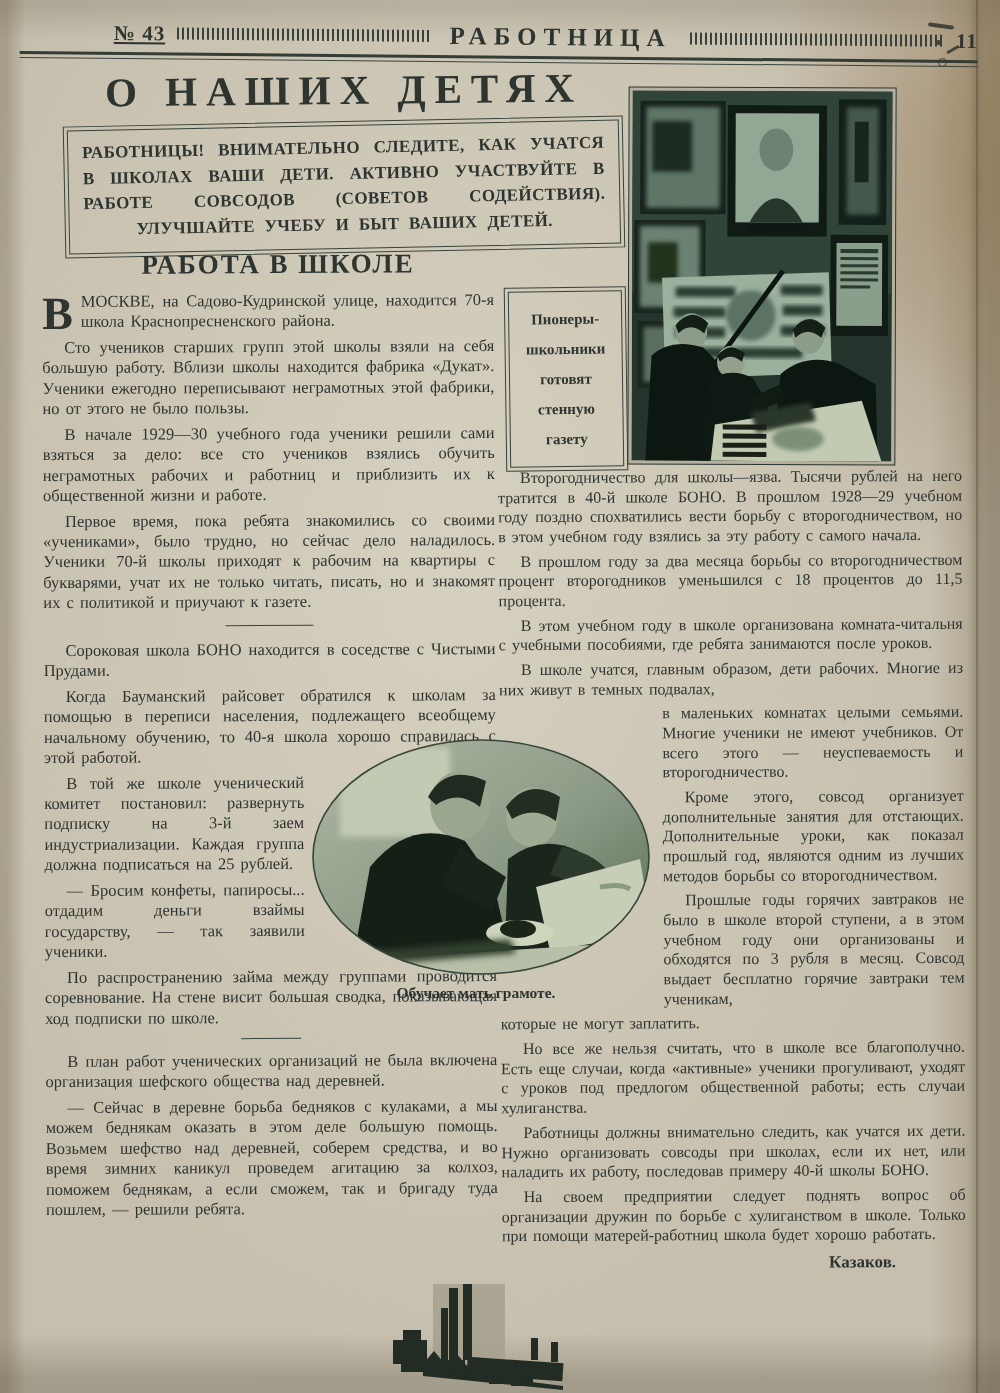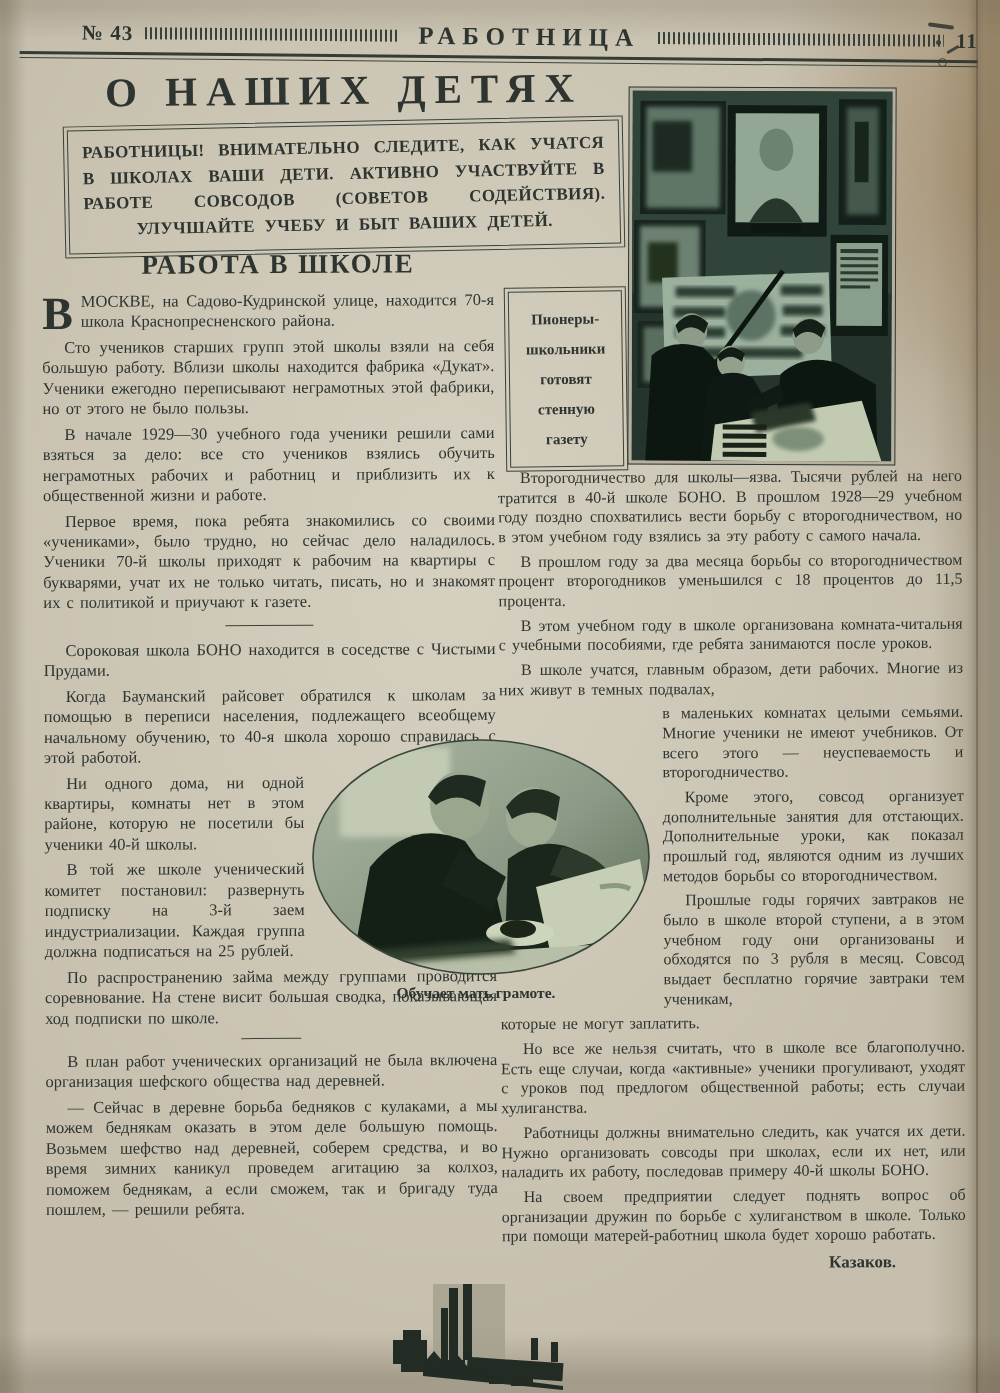--- a/index.html
+++ b/index.html
@@ -18,21 +18,21 @@
       #c6bfae;
   }
   .crease{position:absolute;top:0;bottom:0;width:2px;background:rgba(74,64,46,.45);
     box-shadow:0 0 6px 2px rgba(74,64,46,.25);}
   .scribble{position:absolute;background:#42443c;border-radius:2px;}
 
   
   .hdr{position:absolute;left:20px;top:18px;width:958px;transform:rotate(.55deg);transform-origin:left top;}
   .hdr-row{display:flex;align-items:center;gap:12px;}
   .issue,.pagenum{font-weight:bold;font-size:21px;letter-spacing:1px;white-space:nowrap;}
-  .issue{margin-left:62px;}
+  .issue{margin-left:94px;text-decoration:underline;}
   .magtitle{font-weight:bold;font-size:25px;letter-spacing:7px;white-space:nowrap;padding:0 6px;}
   .comb{height:12px;flex:1;
     background:repeating-linear-gradient(90deg,#39423a 0 2px,rgba(0,0,0,0) 2px 5px);}
   .comb.short{max-width:255px;}
   .dbl-rule{margin-top:5px;border-top:3px solid #333c35;border-bottom:1.5px solid #3b443c;height:3px;}
 
   
   .title{position:absolute;left:70px;top:66px;width:548px;text-align:center;
     font-size:41px;font-weight:bold;letter-spacing:9px;transform:rotate(-.6deg);}
   .callout{position:absolute;left:64px;top:121px;width:552px;transform:rotate(-1.15deg);
@@ -178,22 +178,22 @@
     <p class="nodent">
       <span class="dropcap">В</span><span>МОСКВЕ, на Садово-Кудринской улице, находится 70-я школа Краснопресненского района.</span>
     </p>
     <p>Сто учеников старших групп этой школы взяли на себя большую работу. Вблизи школы находится фабрика «Дукат». Ученики ежегодно переписывают неграмотных этой фабрики, но от этого не было пользы.</p>
     <p>В начале 1929—30 учебного года ученики решили сами взяться за дело: все сто учеников взялись обучить неграмотных рабочих и работниц и приблизить их к общественной жизни и работе.</p>
     <p>Первое время, пока ребята знакомились со своими «учениками», было трудно, но сейчас дело наладилось. Ученики 70-й школы приходят к рабочим на квартиры с букварями, учат их не только читать, писать, но и знакомят их с политикой и приучают к газете.</p>
     <div class="pdiv"></div>
     <p>Сороковая школа БОНО находится в соседстве с Чистыми Прудами.</p>
     <p>Когда Бауманский райсовет обратился к школам за помощью в переписи населения, подлежащего всеобщему начальному обучению, то 40-я школа хорошо справилась с этой работой.</p>
     <div class="narrow">
-      <p>Ни одного дома, ни одной квартиры, комнаты нет в этом районе, которую не посетили бы ученики 40-й школы.</p>
       <p>В той же школе ученический комитет постановил: развернуть подписку на 3-й заем индустриализации. Каждая группа должна подписаться на 25 рублей.</p>
+      <p>— Бросим конфеты, папиросы... отдадим деньги взаймы государству, — так заявили ученики.</p>
     </div>
     <p>По распространению займа между группами проводится соревнование. На стене висит большая сводка, показывающая ход подписки по школе.</p>
     <div class="pdiv2"></div>
     <p>В план работ ученических организаций не была включена организация шефского общества над деревней.</p>
     <p>— Сейчас в деревне борьба бедняков с кулаками, а мы можем беднякам оказать в этом деле большую помощь. Возьмем шефство над деревней, соберем средства, и во время зимних каникул проведем агитацию за колхоз, поможем беднякам, а если сможем, так и бригаду туда пошлем, — решили ребята.</p>
   </div>
 
   <div class="photo2">
     <svg viewBox="0 0 342 240">
       <defs>

